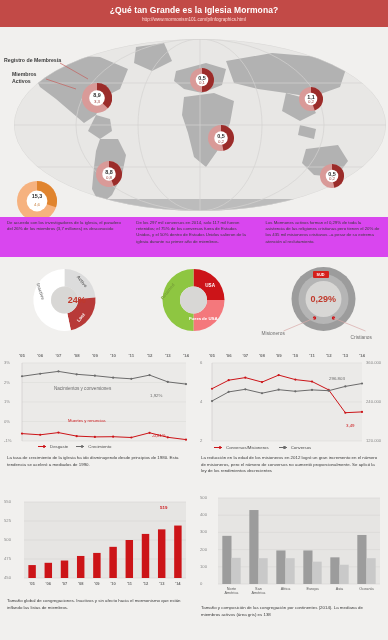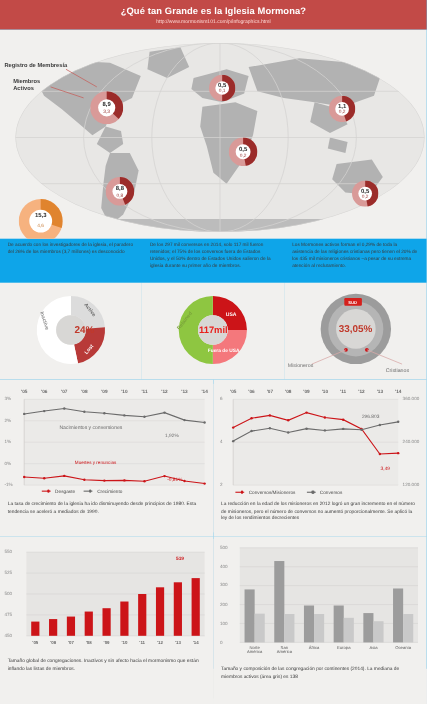--- a/index.html
+++ b/index.html
@@ -2,21 +2,21 @@
 <html><head>
 <meta charset="utf-8">
 <style>
   * { box-sizing: border-box; margin: 0; padding: 0; }
   html, body {
     width: 388px; height: 640px;
     background: #f0efed;
     font-family: "Liberation Sans", sans-serif;
     overflow: hidden;
   }
-  .page { position: relative; width: 388px; height: 608px; background: #0ea5e9; }
+  .page { position: relative; width: 388px; height: 608px; background: #d946ef; }
 
   
   .header {
     height: 27px; background: #c24a47; color: #ffffff;
     display: flex; flex-direction: column; align-items: center; justify-content: center;
   }
   .header-title { font-size: 8.5px; font-weight: bold; letter-spacing: .1px; }
   .header-url { font-size: 4.6px; margin-top: 2px; color: #fdd9d6; }
 
   
@@ -216,40 +216,39 @@
         <g transform="translate(64.5,43)">
 
           <path d="M 0 -31 A 31 31 0 0 1 31 0 L 13.5 0 A 13.5 13.5 0 0 0 0 -13.5 Z" fill="#cc1418"></path>
 
           <path d="M 31 0 A 31 31 0 0 1 0 31 L 0 13.5 A 13.5 13.5 0 0 0 13.5 0 Z" fill="#f4787c"></path>
 
           <path d="M 0 31 A 31 31 0 1 1 0 -31 L 0 -13.5 A 13.5 13.5 0 1 0 0 13.5 Z" fill="#8ec641"></path>
           <circle cx="0" cy="0" r="13.5" fill="#d8d7d5"></circle>
         </g>
       </svg>
-      <div class="center-num" style="top:38px;left:0;font-size:8.5px;font-weight:bold;color:#e8201c">117mil</div>
       <div class="seg-label" style="left:76px;top:26px;color:#ffffff">USA</div>
       <div class="seg-label" style="left:55px;top:59px;color:#ffffff;font-size:4.4px;text-align:center;width:38px">Fuera de USA</div>
       <div class="seg-label" style="left:29px;top:32px;transform:rotate(-52deg);color:#7aa33a">Retained</div>
     </div>
 
     <div class="chart-cell donut-cell" style="width:129.3px">
       <svg width="129" height="88" viewBox="0 0 129 88">
         <g transform="translate(64.5,42)">
           <circle cx="0" cy="0" r="32" fill="#9c9c9c"></circle>
           <circle cx="0" cy="0" r="25" fill="#b5b5b5"></circle>
           <circle cx="0" cy="0" r="18" fill="#d8d7d5"></circle>
           <circle cx="-9" cy="19" r="1.7" fill="#cc1418"></circle>
           <circle cx="10" cy="19" r="1.7" fill="#cc1418"></circle>
           <line x1="-9" y1="19" x2="-40" y2="32" stroke="#d8a9a8" stroke-width="0.7"></line>
           <line x1="10" y1="19" x2="42" y2="32" stroke="#d8a9a8" stroke-width="0.7"></line>
         </g>
       </svg>
       <div class="sud-badge" style="left:54px;top:14px">SUD</div>
-      <div class="center-num" style="top:37px;left:0;font-size:9px;font-weight:bold;color:#c0392b">33,05%</div>
+      <div class="center-num" style="top:37px;left:0;font-size:9px;font-weight:bold;color:#c0392b">0,29%</div>
       <div class="leader-lbl" style="left:3px;top:74px">Misioneros</div>
       <div class="leader-lbl" style="left:92px;top:78px">Cristianos</div>
     </div>
   </div>
 
   <div class="chart-row" style="position:relative;height:143px">
     <div class="divider-v" style="left:194px;top:4px;height:135px"></div>
 
     <div class="chart-cell" style="height:143px">
       <div id="chart1" style="position:relative;width:194px;height:143px">

